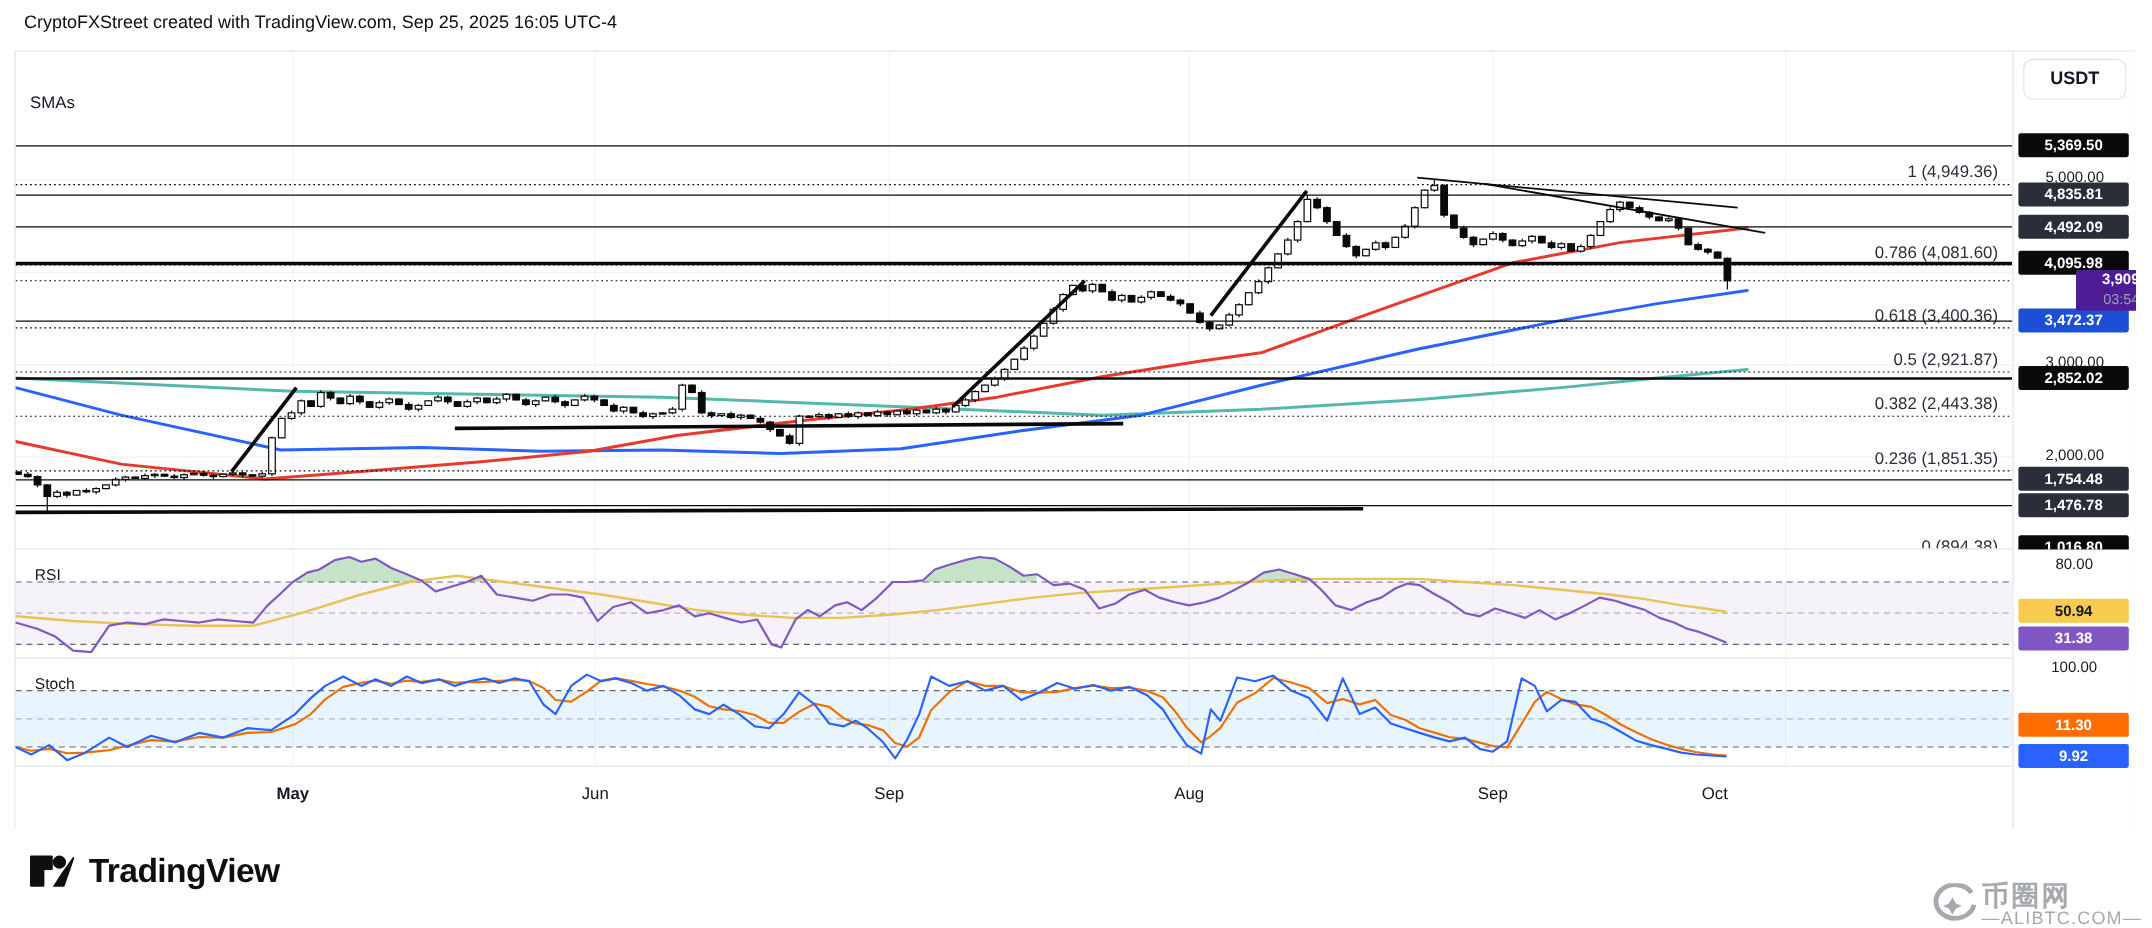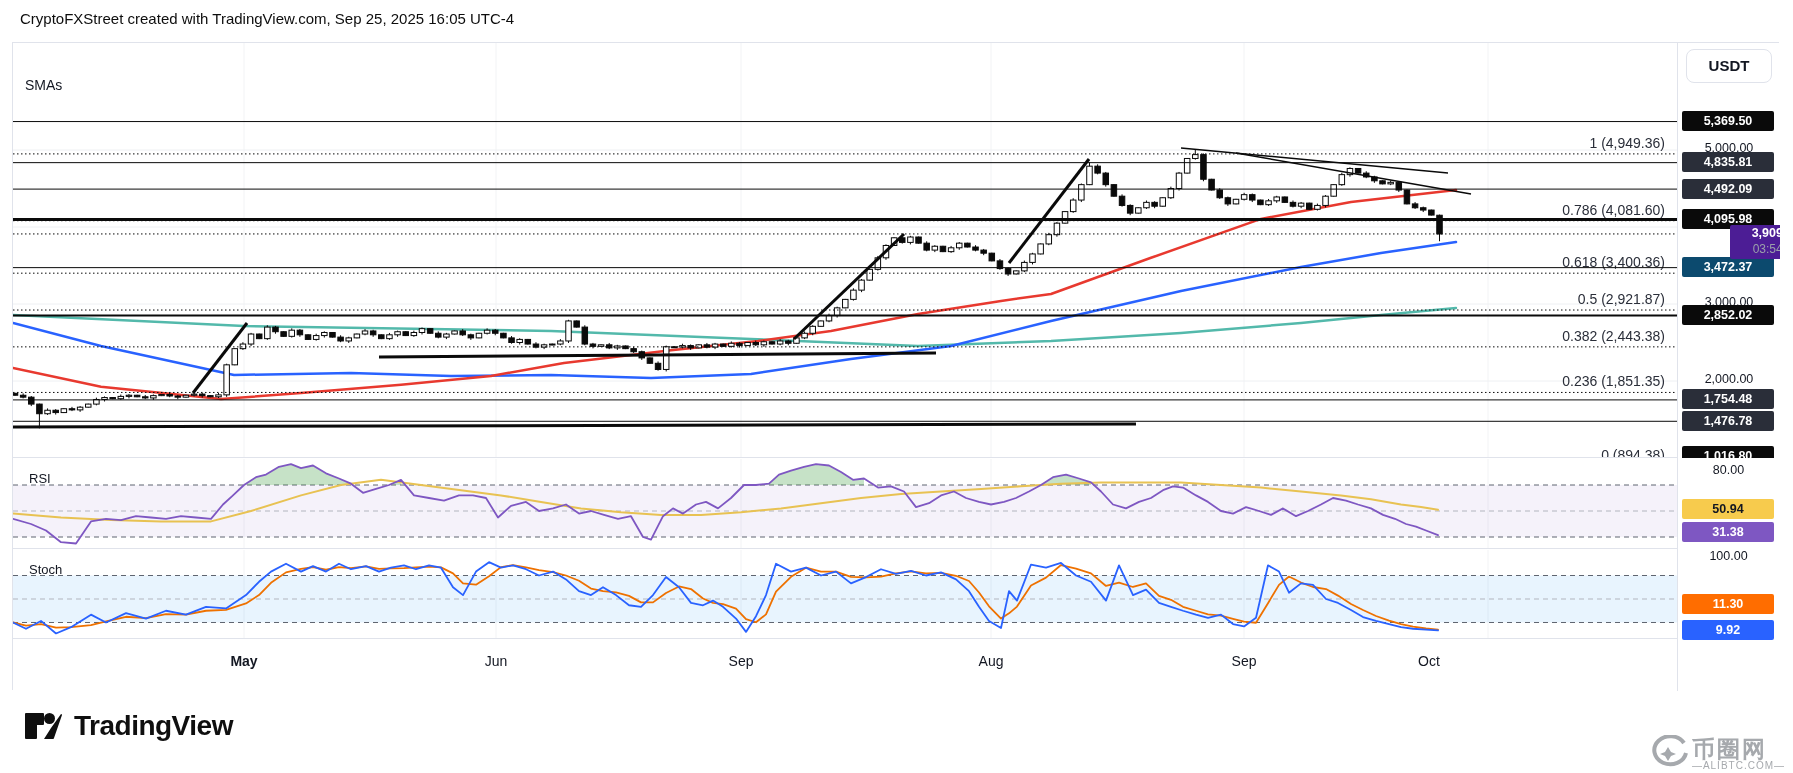--- a/index.html
+++ b/index.html
@@ -39,21 +39,21 @@
     border-top:1px solid #e0e3eb; background:#fff; }
   .month-label { position:absolute; top:14px; transform:translateX(-50%);
     font-size:14px; color:#131722; }
 
   .tv-footer { position:absolute; left:18px; top:706px; display:flex; align-items:center; gap:12px; }
   .tv-footer .word { font-size:28px; font-weight:800; letter-spacing:-0.5px; color:#0f0f0f; }
 
   .watermark { position:absolute; right:8px; top:735px; display:flex; align-items:center; gap:4px;
     color:#a6a9ad; }
   .watermark .cn { font-size:23px; font-weight:700; letter-spacing:2px; line-height:22px; }
-  .watermark .site { font-size:10px; letter-spacing:1px; text-align:center; }
+  .watermark .site { font-size:15px; letter-spacing:1px; text-align:center; }
 </style>
 </head>
 <body>
 
 <div id="stage">
 
   <div class="header-note">CryptoFXStreet created with TradingView.com, Sep 25, 2025 16:05 UTC-4</div>
 
   <div id="card">
 
@@ -520,21 +520,21 @@
 
     <div id="axis-col">
       <div id="axis-main">
           <div class="tick" style="top: 98px;">5,000.00</div>
           <div class="tick" style="top: 252px;">3,000.00</div>
           <div class="tick" style="top: 329px;">2,000.00</div>
           <div class="pricebox" style="top: 68px; background: rgb(10, 10, 10); color: rgb(255, 255, 255);">5,369.50</div>
           <div class="pricebox" style="top: 109px; background: rgb(42, 46, 57); color: rgb(255, 255, 255);">4,835.81</div>
           <div class="pricebox" style="top: 136px; background: rgb(42, 46, 57); color: rgb(255, 255, 255);">4,492.09</div>
           <div class="pricebox" style="top: 166px; background: rgb(10, 10, 10); color: rgb(255, 255, 255);">4,095.98</div>
-          <div class="pricebox" style="top: 214px; background: #0c4a6e; color: rgb(255, 255, 255);">3,472.37</div>
+          <div class="pricebox" style="top: 214px; background: #1d4ed8; color: rgb(255, 255, 255);">3,472.37</div>
           <div class="pricebox" style="top: 262px; background: rgb(10, 10, 10); color: rgb(255, 255, 255);">2,852.02</div>
           <div class="pricebox" style="top: 346px; background: rgb(42, 46, 57); color: rgb(255, 255, 255);">1,754.48</div>
           <div class="pricebox" style="top: 368px; background: rgb(42, 46, 57); color: rgb(255, 255, 255);">1,476.78</div>
           <div class="pricebox" style="top: 403px; background: rgb(10, 10, 10); color: rgb(255, 255, 255);">1,016.80</div>
           <div class="pricebox double" style="top: 182px; background: #4c1d95; color: rgb(255, 255, 255); margin-left: 48px;"><span>3,909.71</span><span class="cd">03:54:53</span></div>
         </div>
       <div id="axis-rest">
           <div class="tick" style="top: 420px;">80.00</div>
           <div class="tick" style="top: 506px;">100.00</div>
           <div class="pricebox" style="top: 456px; background: rgb(247, 203, 77); color: rgb(19, 23, 34);">50.94</div>

